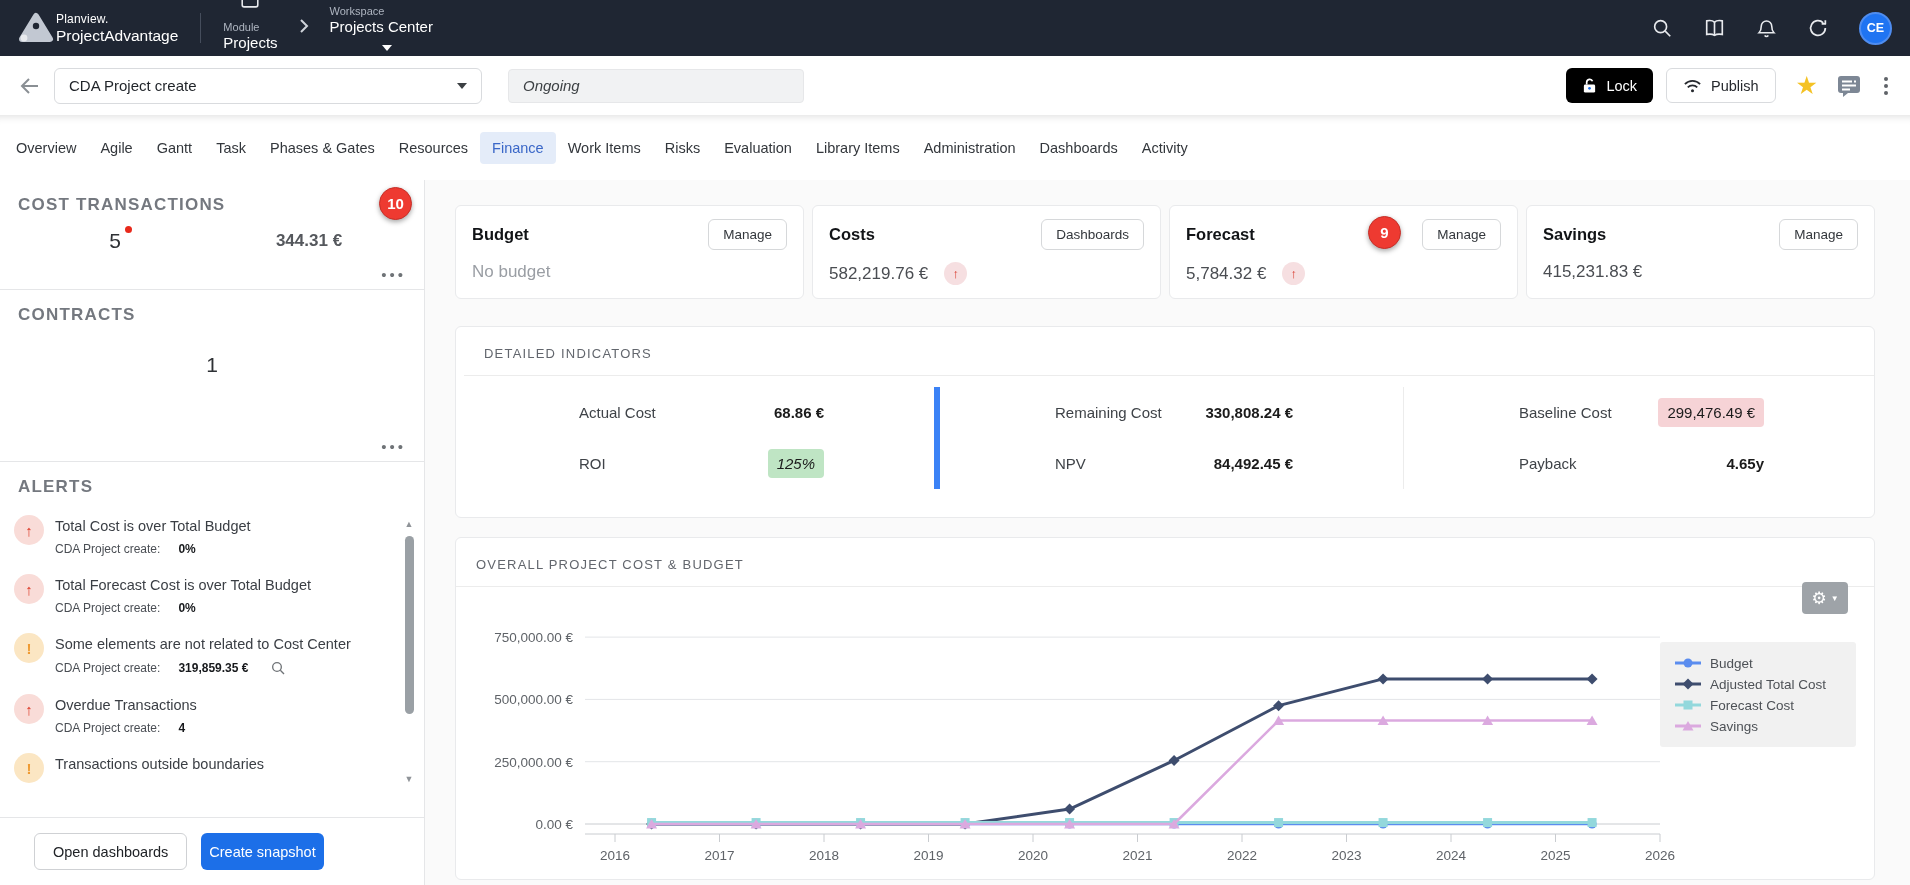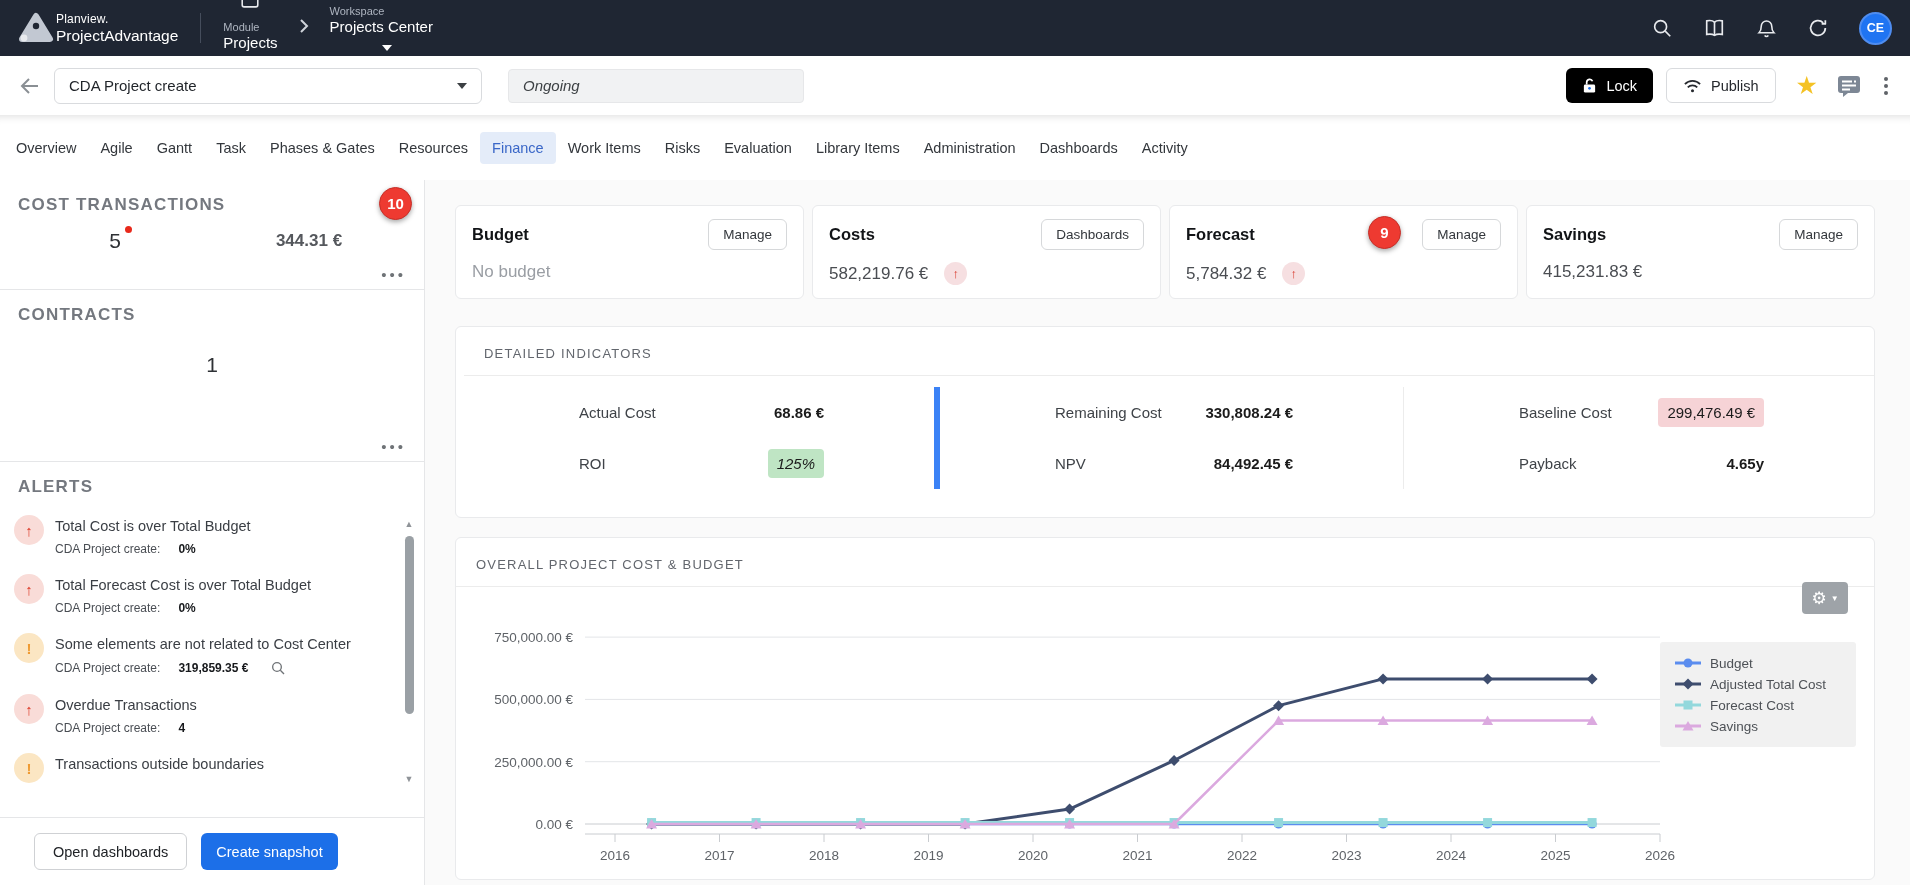--- a/index.html
+++ b/index.html
@@ -80,21 +80,21 @@
   .alert-sub { margin-top:8px; display:flex; align-items:center; font-size:12px; color:#4a4e54; }
   .alert-val { font-weight:bold; color:#17191c; margin-left:18px; }
   .alert-search { margin-left:22px; display:flex; cursor:pointer; }
   .alerts-scrollbar { position:absolute; right:8px; top:14px; bottom:6px; width:14px; display:flex; flex-direction:column; align-items:center; }
   .sb-arrow { font-size:9px; color:#8f9398; cursor:pointer; line-height:1; }
   .sb-thumb { width:9px; height:178px; background:#9aa0a5; border-radius:5px; margin:7px 0; cursor:pointer; }
   .sb-space { flex:1; }
   .sidebar-footer { height:68px; border-top:1px solid #e5e6e8; display:flex; align-items:center; padding-left:34px; gap:14px; flex:none; background:#fff; }
   .btn-footer-white { height:37px; padding:0 18px; background:#fff; border:1px solid #cfd1d4; border-radius:6px;
     font-size:14.5px; color:#202327; font-weight:500; display:flex; align-items:center; cursor:pointer; }
-  .btn-footer-blue { height:37px; padding:0 15px; background:#1c6fe8; border-radius:6px; border:none;
+  .btn-footer-blue { height:37px; padding:0 8px; background:#1c6fe8; border-radius:6px; border:none;
     font-size:14.5px; color:#fff; font-weight:500; display:flex; align-items:center; cursor:pointer; }
 
   
   .cards-row { display:grid; grid-template-columns:repeat(4,1fr); gap:8px; height:92px; }
   .card { background:#fff; border:1px solid #e9eaec; border-radius:6px; padding:13px 16px; position:relative; }
   .card-head { display:flex; align-items:center; justify-content:space-between; }
   .card-title { font-size:16.5px; font-weight:bold; color:#121417; }
   .card-btn { padding:7px 14px; background:#fff; border:1px solid #d6d8da; border-radius:6px; font-size:13.5px; color:#33373c; cursor:pointer; }
   .card-value { margin-top:12px; font-size:17px; color:#4a4d52; display:flex; align-items:center; }
   .card-value.muted { color:#9a9ea4; }

